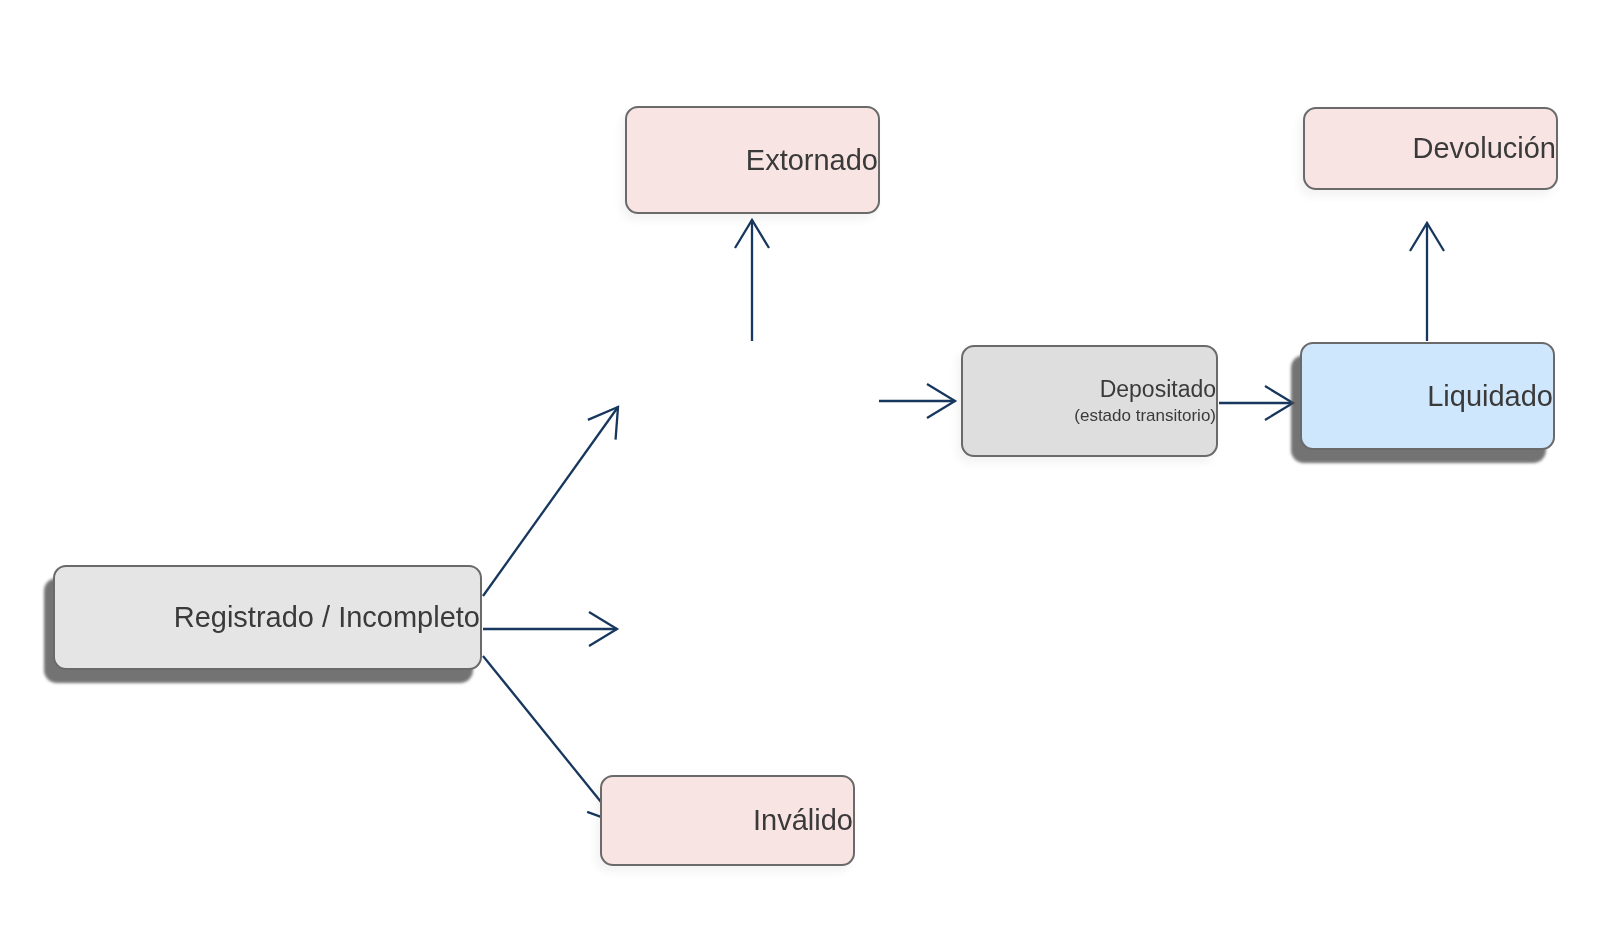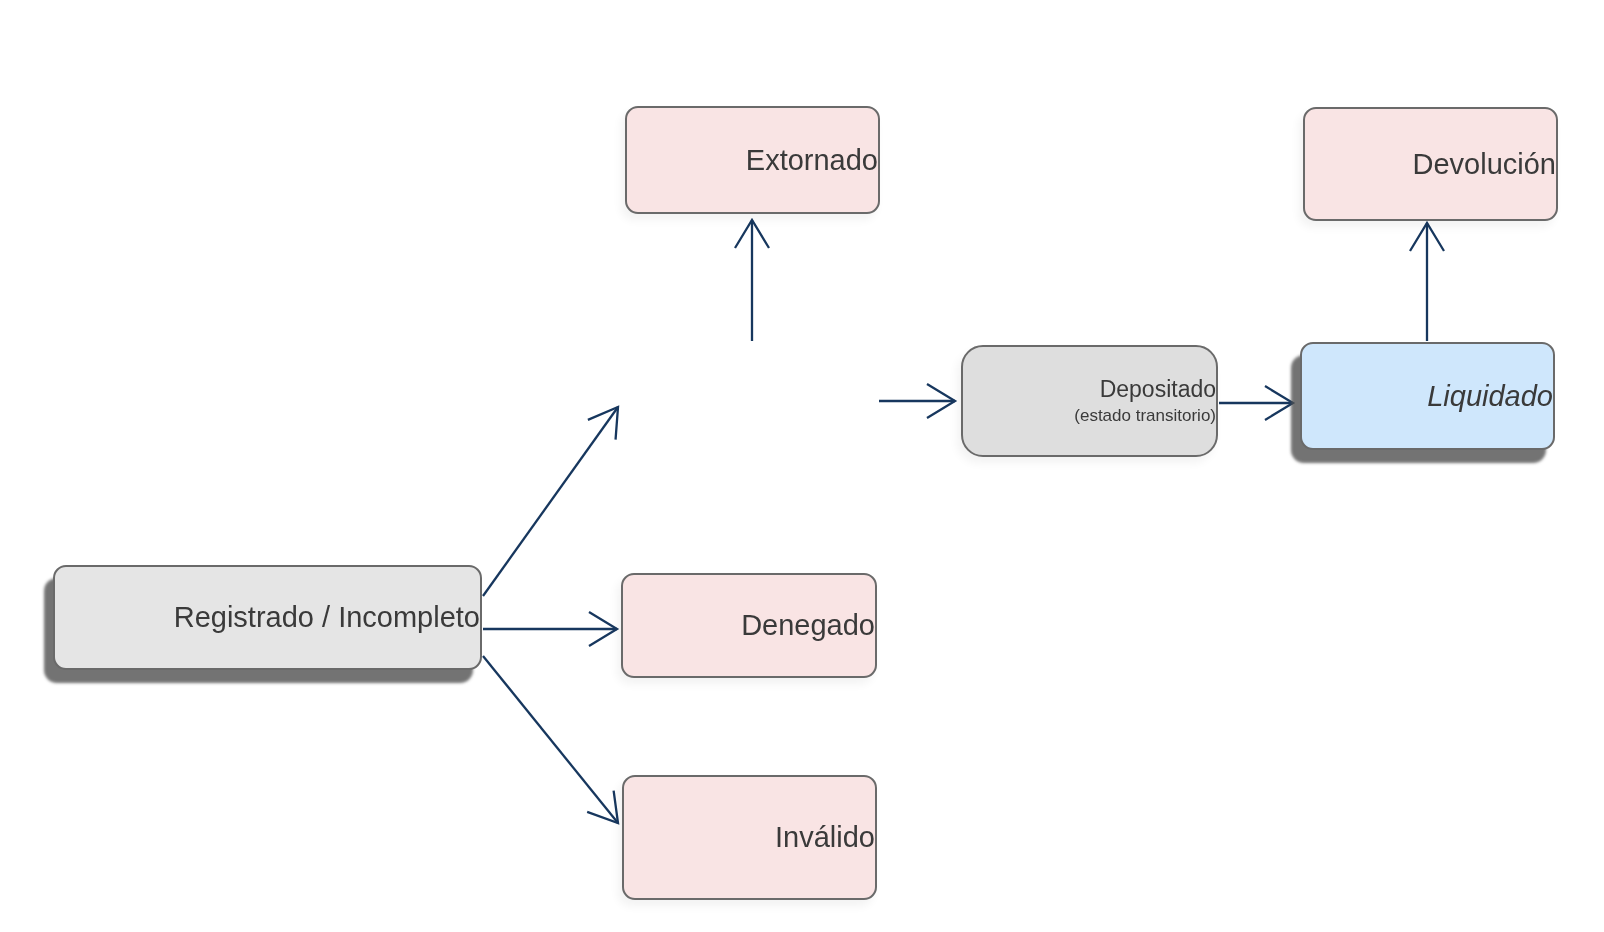--- a/index.html
+++ b/index.html
@@ -58,24 +58,24 @@
     margin-top: 2px;
   }
   .node.small-text {
     font-size: 23px;
   }
   
   .n-registrado { left: 53px;   top: 565px; width: 429px; height: 105px; }
   .n-autorizado { left: 623px;  top: 342px; width: 255px; height: 104px; }
   .n-extornado  { left: 625px;  top: 106px; width: 255px; height: 108px; }
   .n-denegado   { left: 621px;  top: 573px; width: 256px; height: 105px; }
-  .n-invalido   { left: 622px;  top: 775px; width: 255px; height: 125px; }
-  .n-depositado { left: 961px;  top: 345px; width: 257px; height: 112px; border-radius: 22px; }
-  .n-liquidado  { left: 1300px; top: 342px; width: 255px; height: 108px; font-style: italic; }
-  .n-devolucion { left: 1303px; top: 107px; width: 255px; height: 114px; }
+  .n-invalido   { left: 600px;  top: 775px; width: 255px; height: 91px; }
+  .n-depositado { left: 961px;  top: 345px; width: 257px; height: 112px; }
+  .n-liquidado  { left: 1300px; top: 342px; width: 255px; height: 108px; }
+  .n-devolucion { left: 1303px; top: 107px; width: 255px; height: 83px; }
 </style>
 </head>
 <body>
 
 <div class="canvas" style="--border: #6a6a6a; --text: #3a3a3a; background-color: rgb(255, 255, 255);">
 
   <svg class="edges-layer" viewBox="0 0 1604 932" xmlns="http://www.w3.org/2000/svg" style="--arrow: #17375e;">
     <defs>
       <marker id="openArrow" markerUnits="userSpaceOnUse" markerWidth="70" markerHeight="70" refX="0" refY="0" orient="auto" viewBox="-35 -35 70 70">
         <path class="arrowhead-path" d="M -28 -17 L 0 0 L -28 17"></path>
@@ -92,23 +92,20 @@
 
   <div class="node emph n-registrado" style="background-color: #e5e5e5;">
     <span>Registrado / Incompleto</span>
   </div>
 
 
   <div class="node n-extornado" style="background-color: rgb(249, 228, 228);">
     <span>Extornado</span>
   </div>
 
-  <div class="node n-denegado" style="background-color: rgb(249, 228, 228);">
-    <span>Denegado</span>
-  </div>
 
   <div class="node n-invalido" style="background-color: rgb(249, 228, 228);">
     <span>Inválido</span>
   </div>
 
   <div class="node small-text n-depositado" style="background-color: rgb(222, 222, 222);">
     <span>Depositado</span>
     <span class="sublabel">(estado transitorio)</span>
   </div>
 

